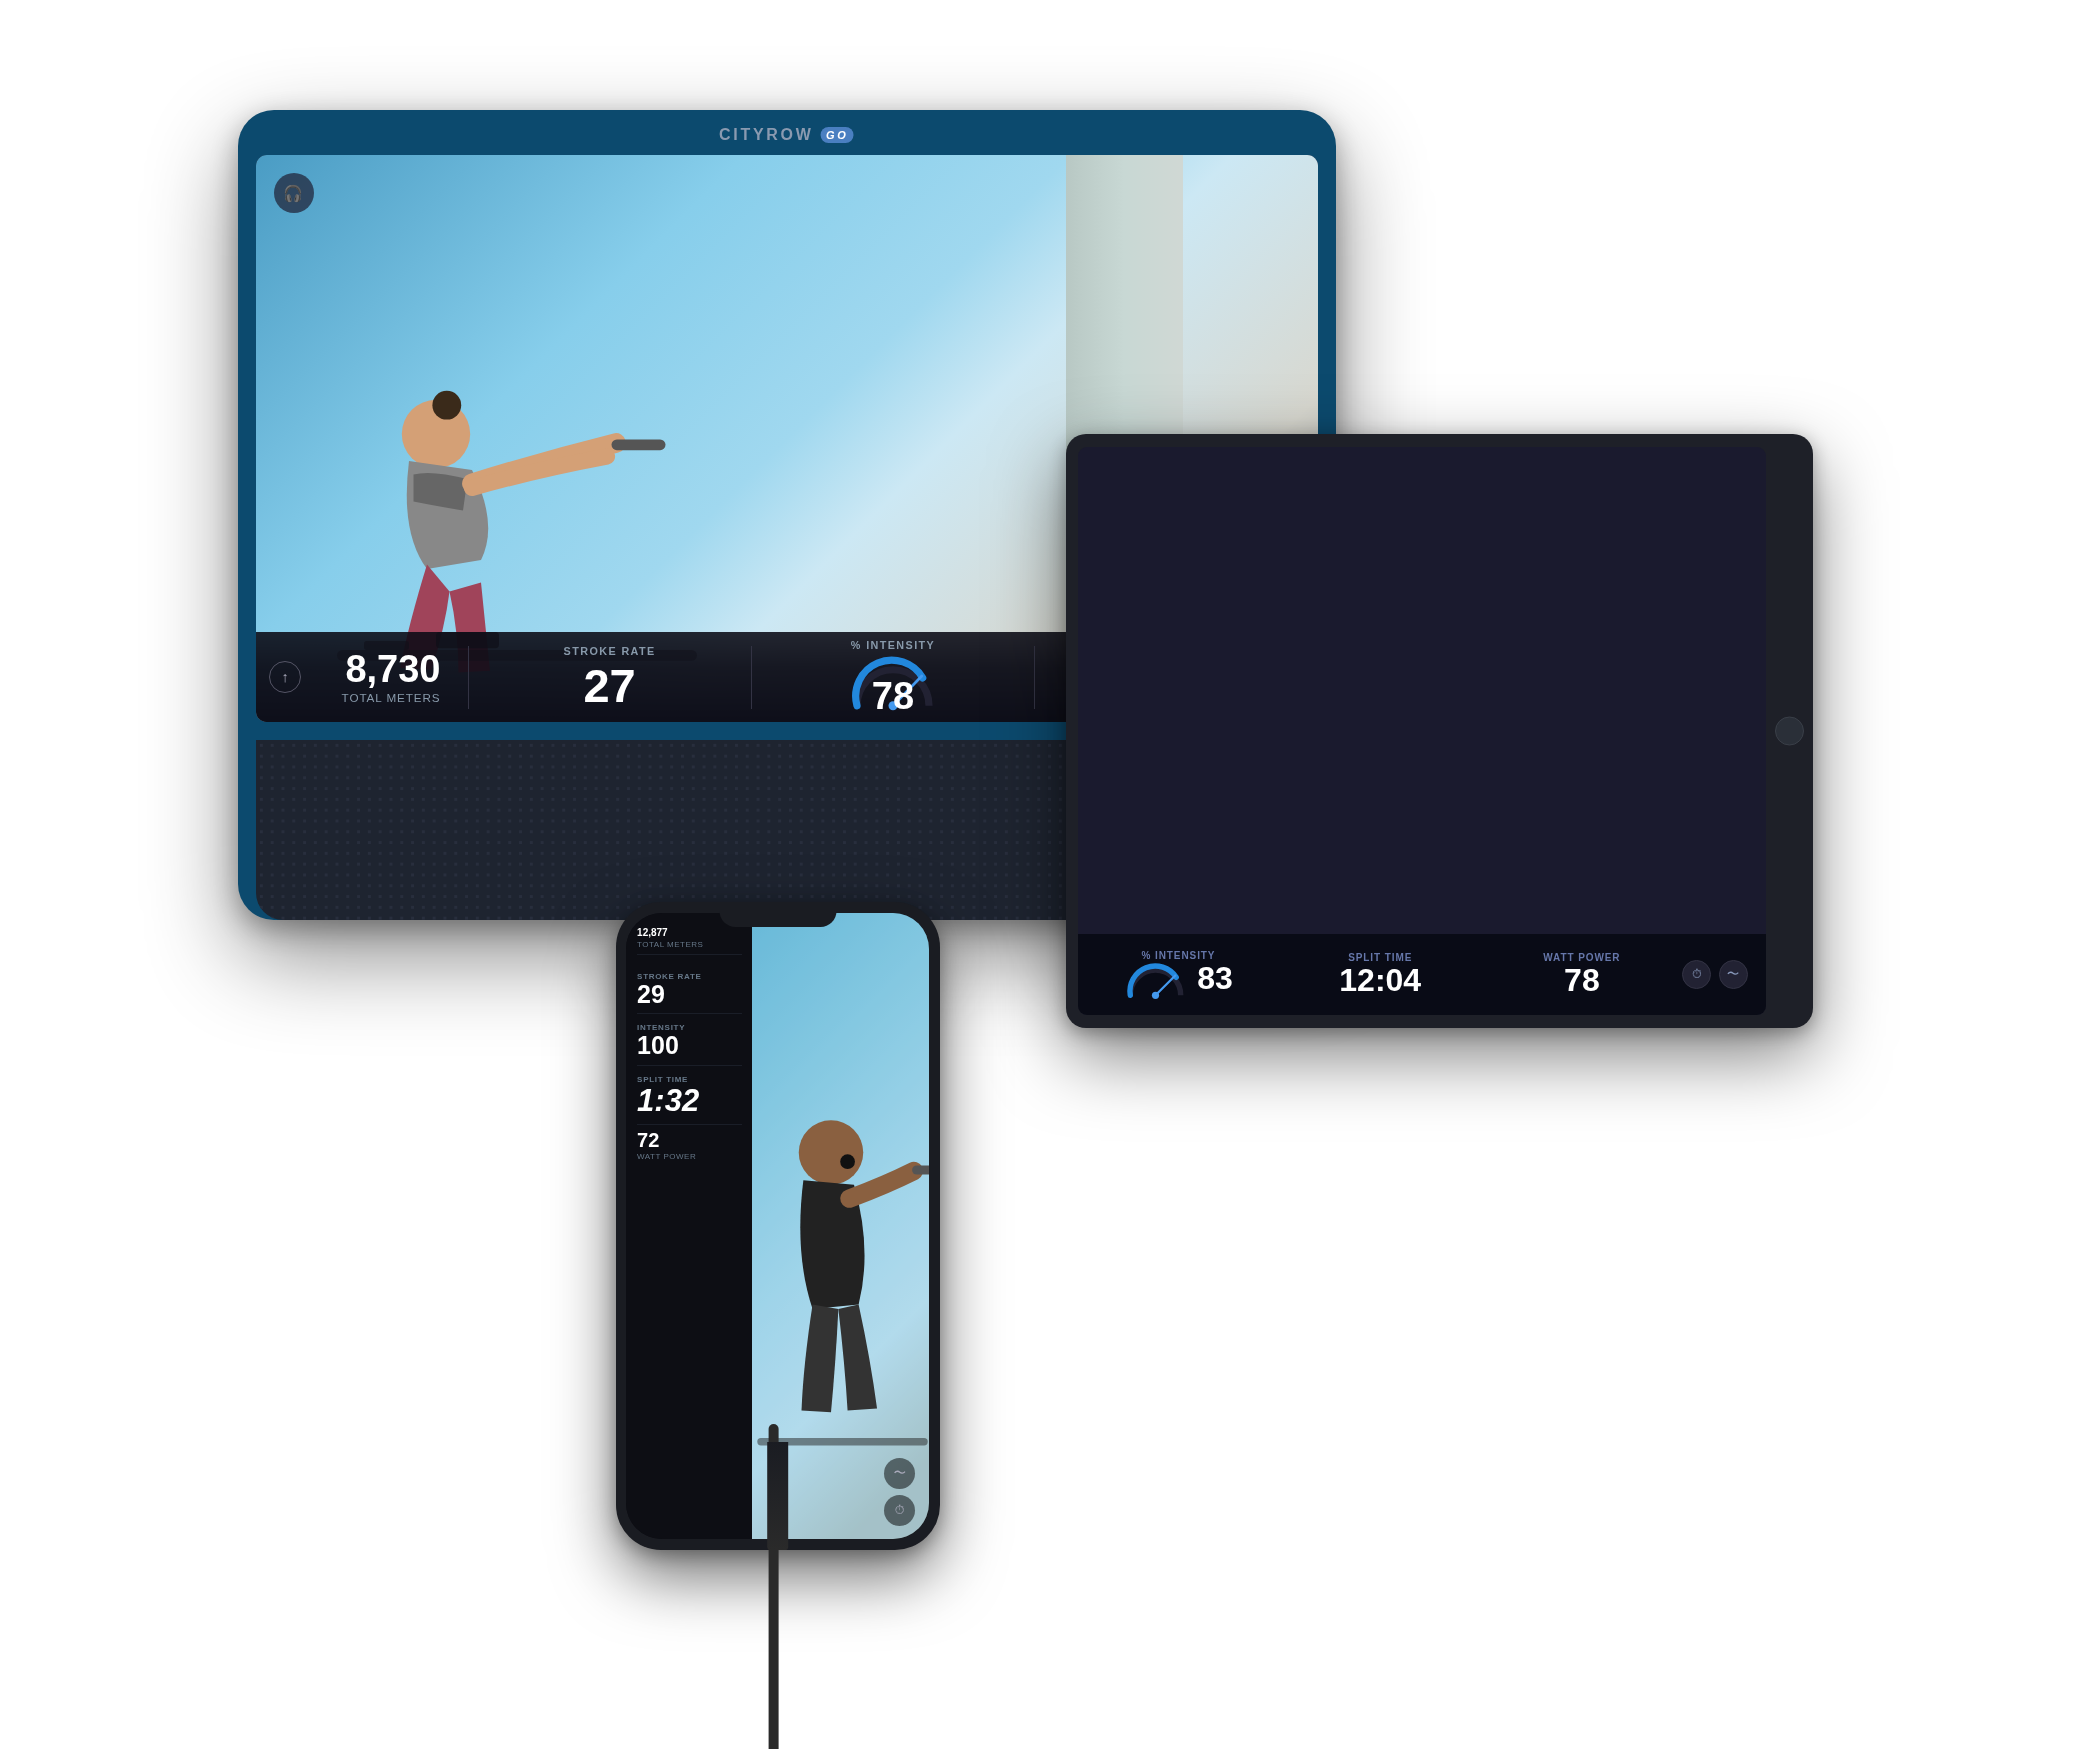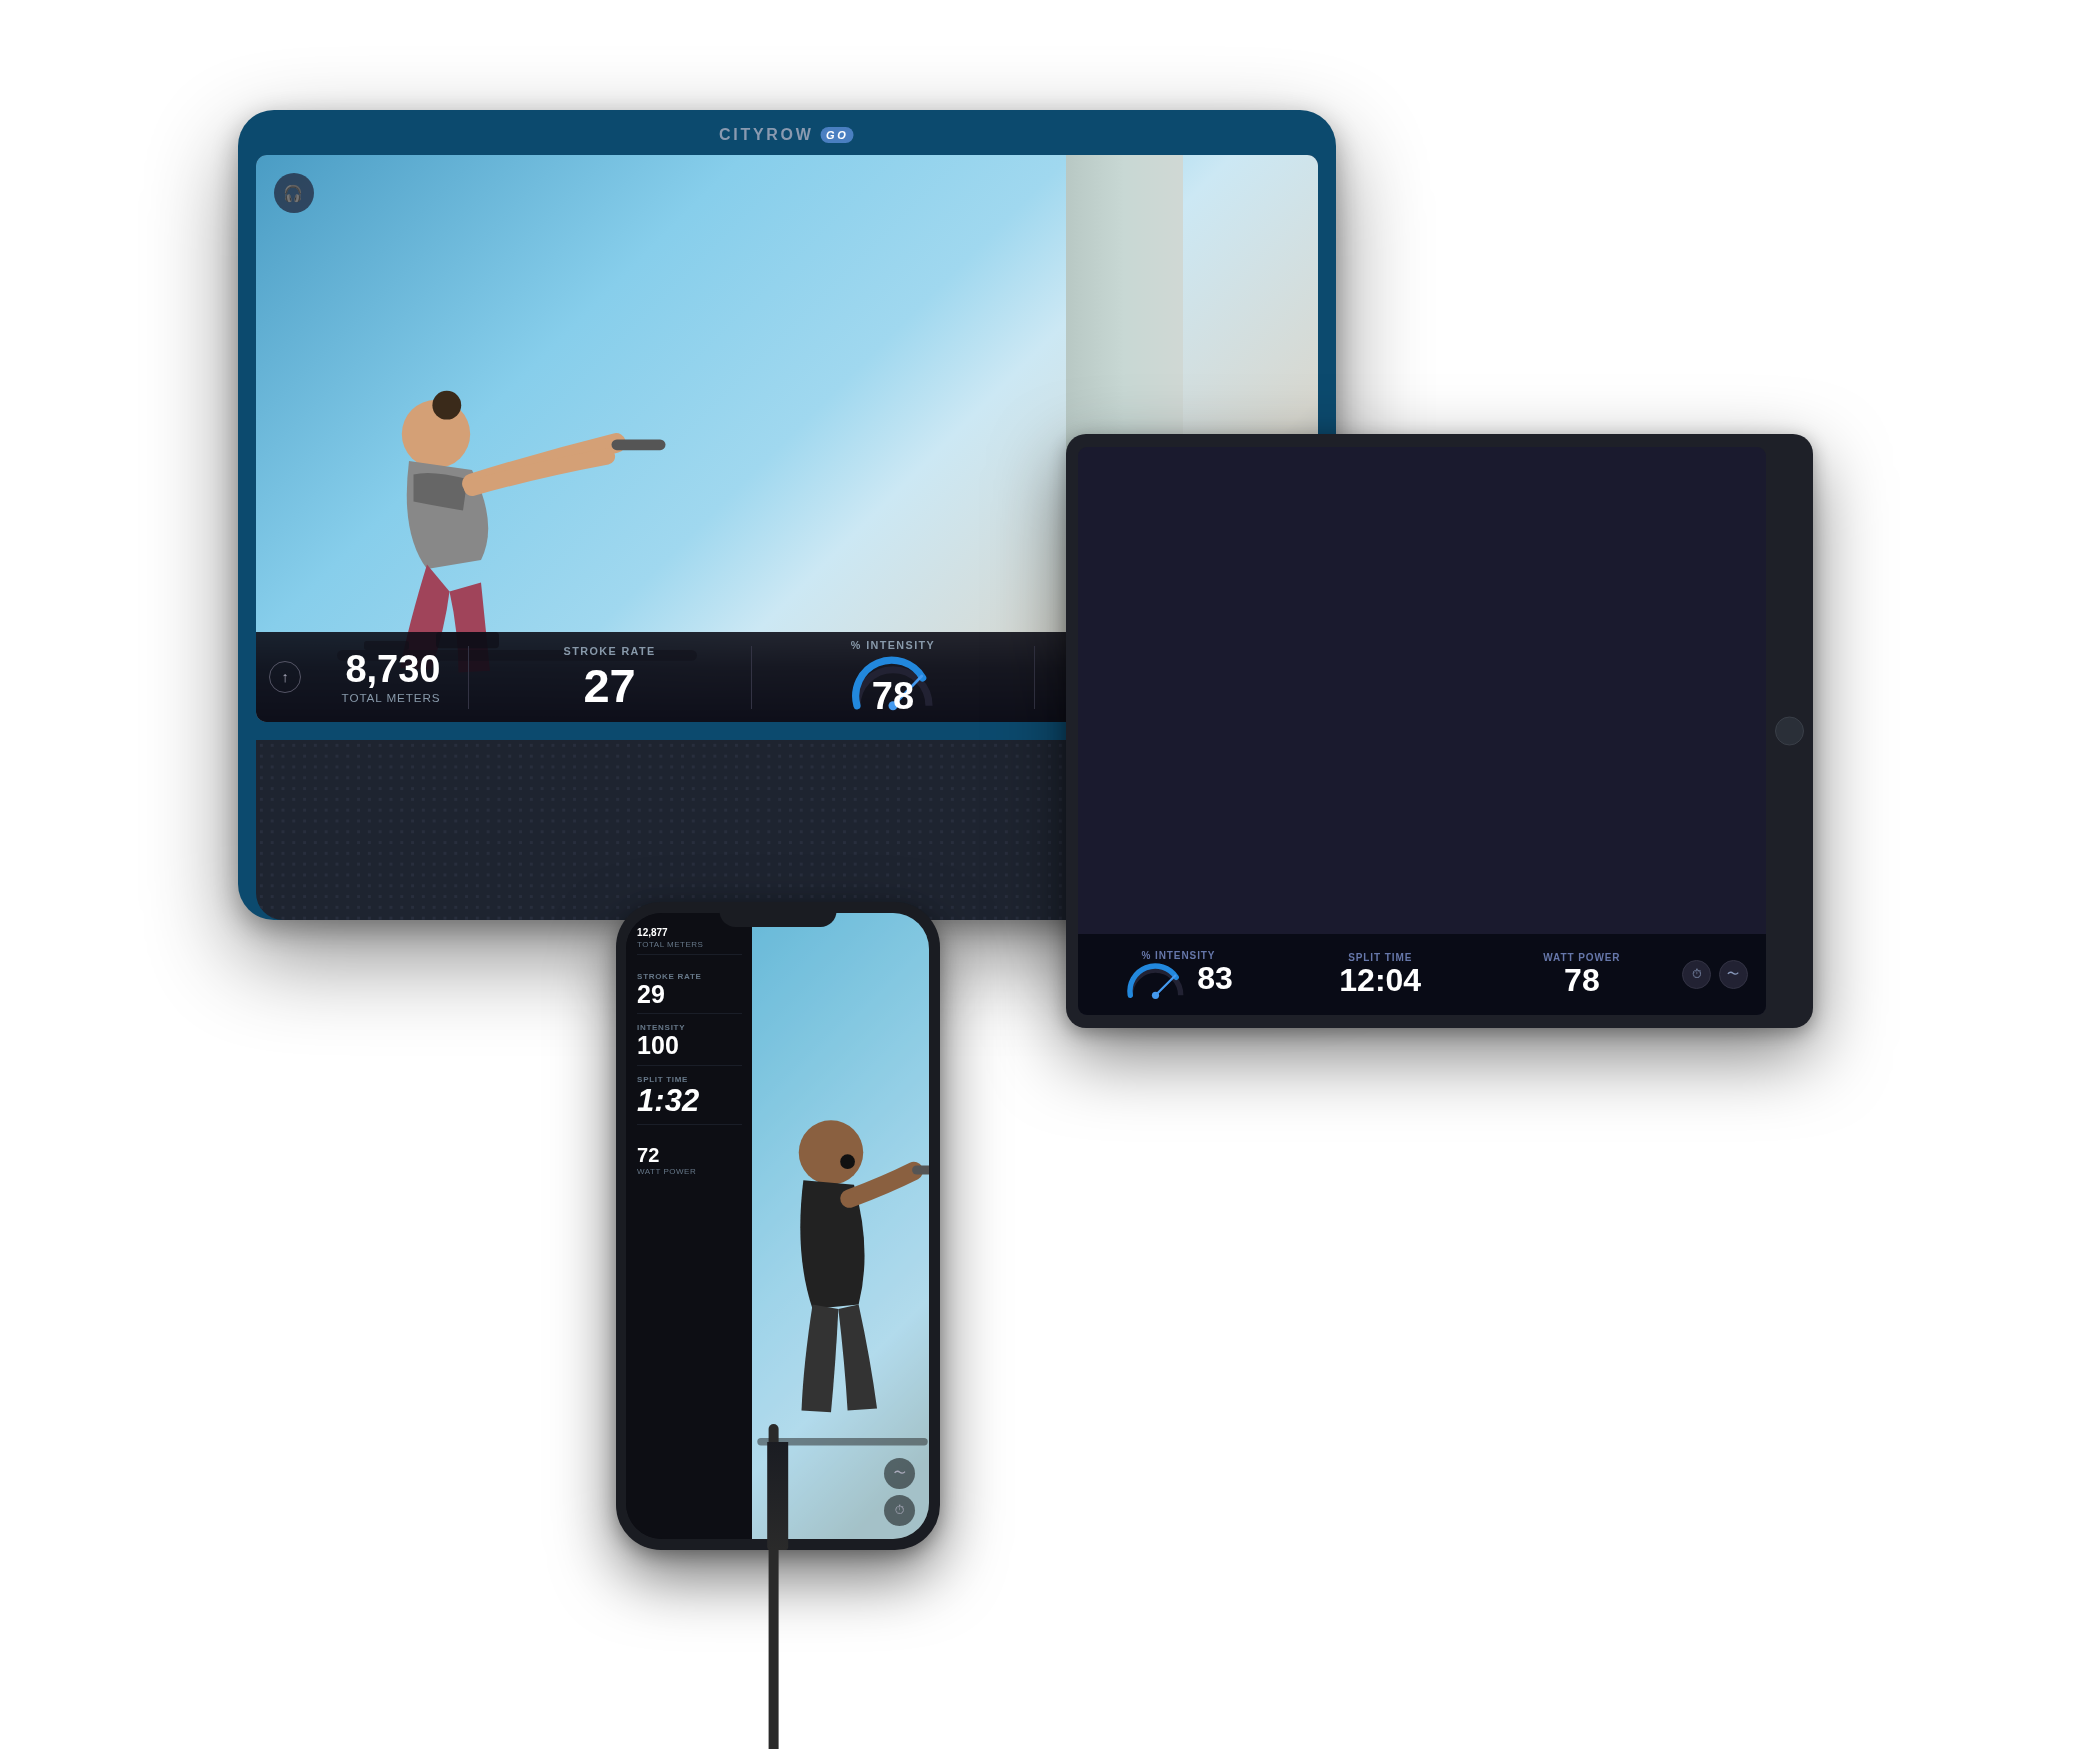--- a/index.html
+++ b/index.html
@@ -632,21 +632,21 @@
         <div class="iphone-stat-row">
           <div class="iphone-stat-name">INTENSITY</div>
           <div class="iphone-stat-val">100</div>
         </div>
 
         <div class="iphone-stat-row">
           <div class="iphone-stat-name">SPLIT TIME</div>
           <div class="iphone-stat-val iphone-stat-val-large">1:32</div>
         </div>
 
-        <div style="margin-top:16px;">
+        <div style="margin-top:1px;">
           <div class="iphone-watt-power">72</div>
           <div class="iphone-watt-label">WATT POWER</div>
         </div>
       </div>
 
       <div class="iphone-video">
 
         <svg width="100%" height="100%" viewBox="0 0 220 680" preserveAspectRatio="xMidYMid slice" style="position:absolute;top:0;left:0;">
           <rect width="220" height="680" fill="rgba(100,180,210,0.3)"></rect>
 

